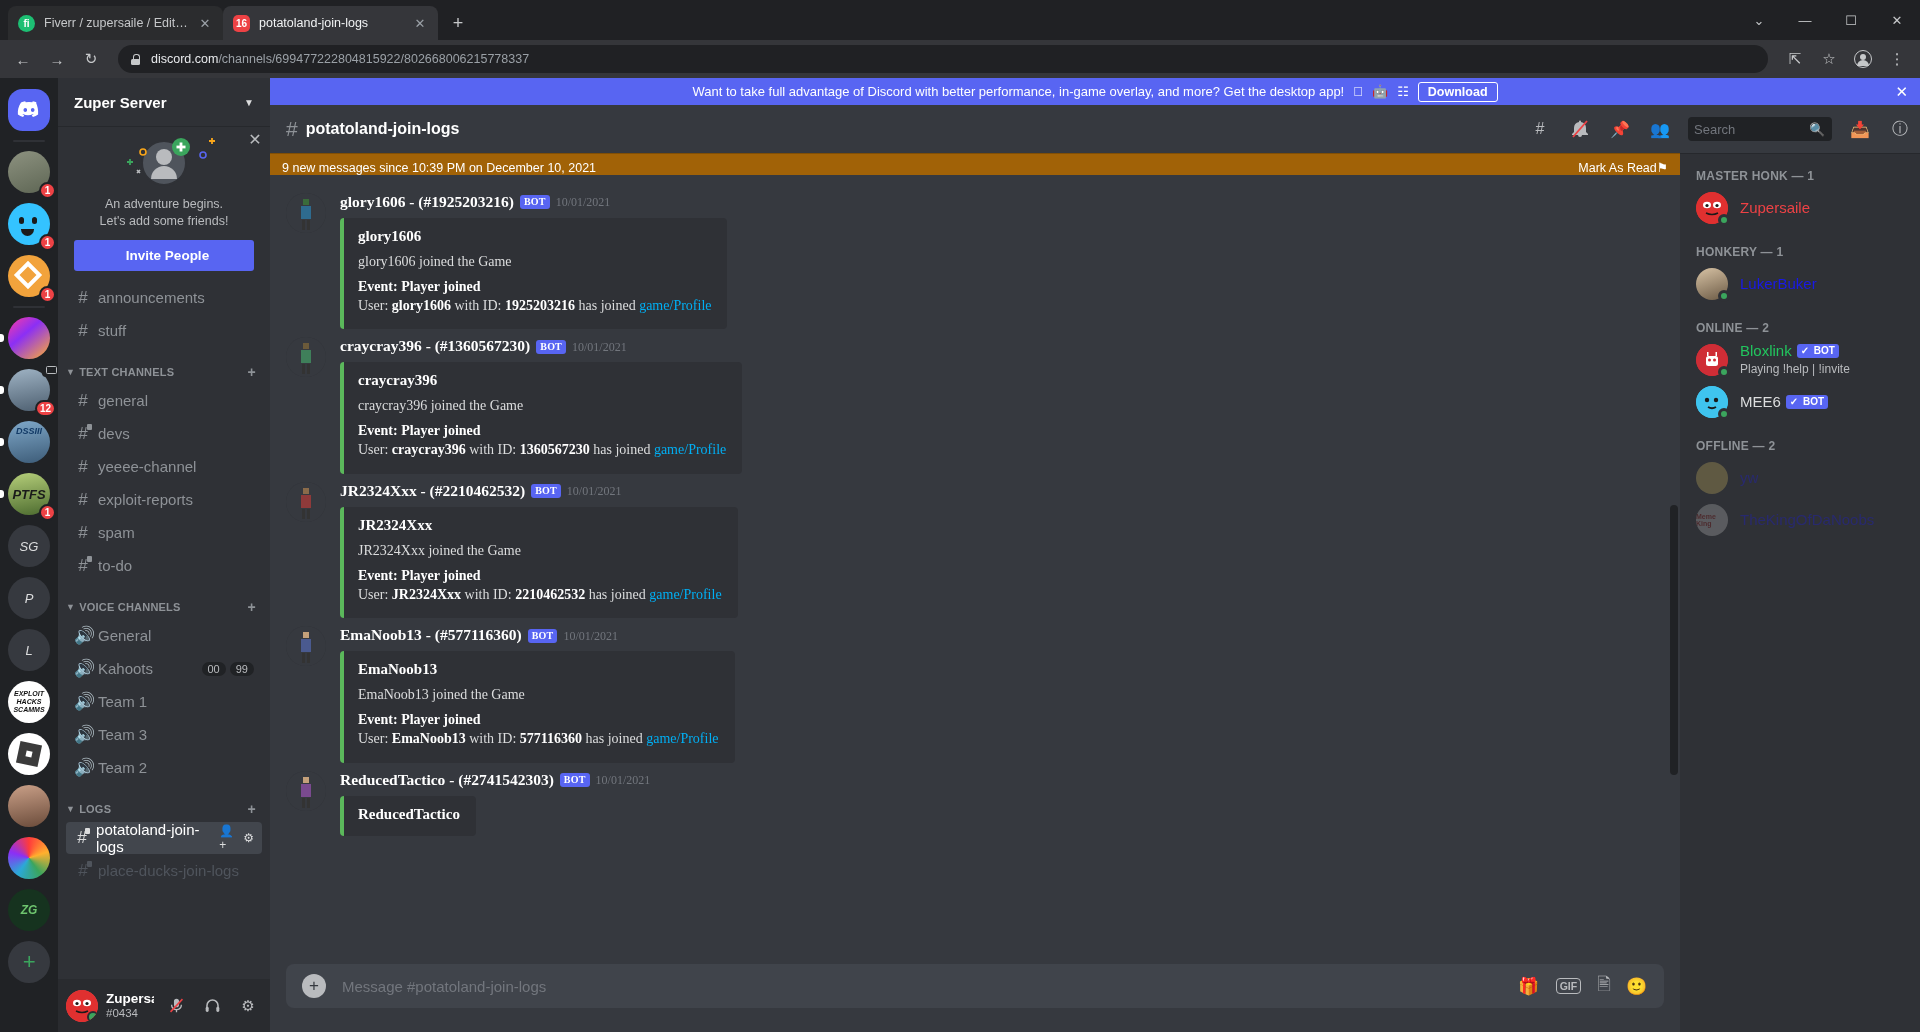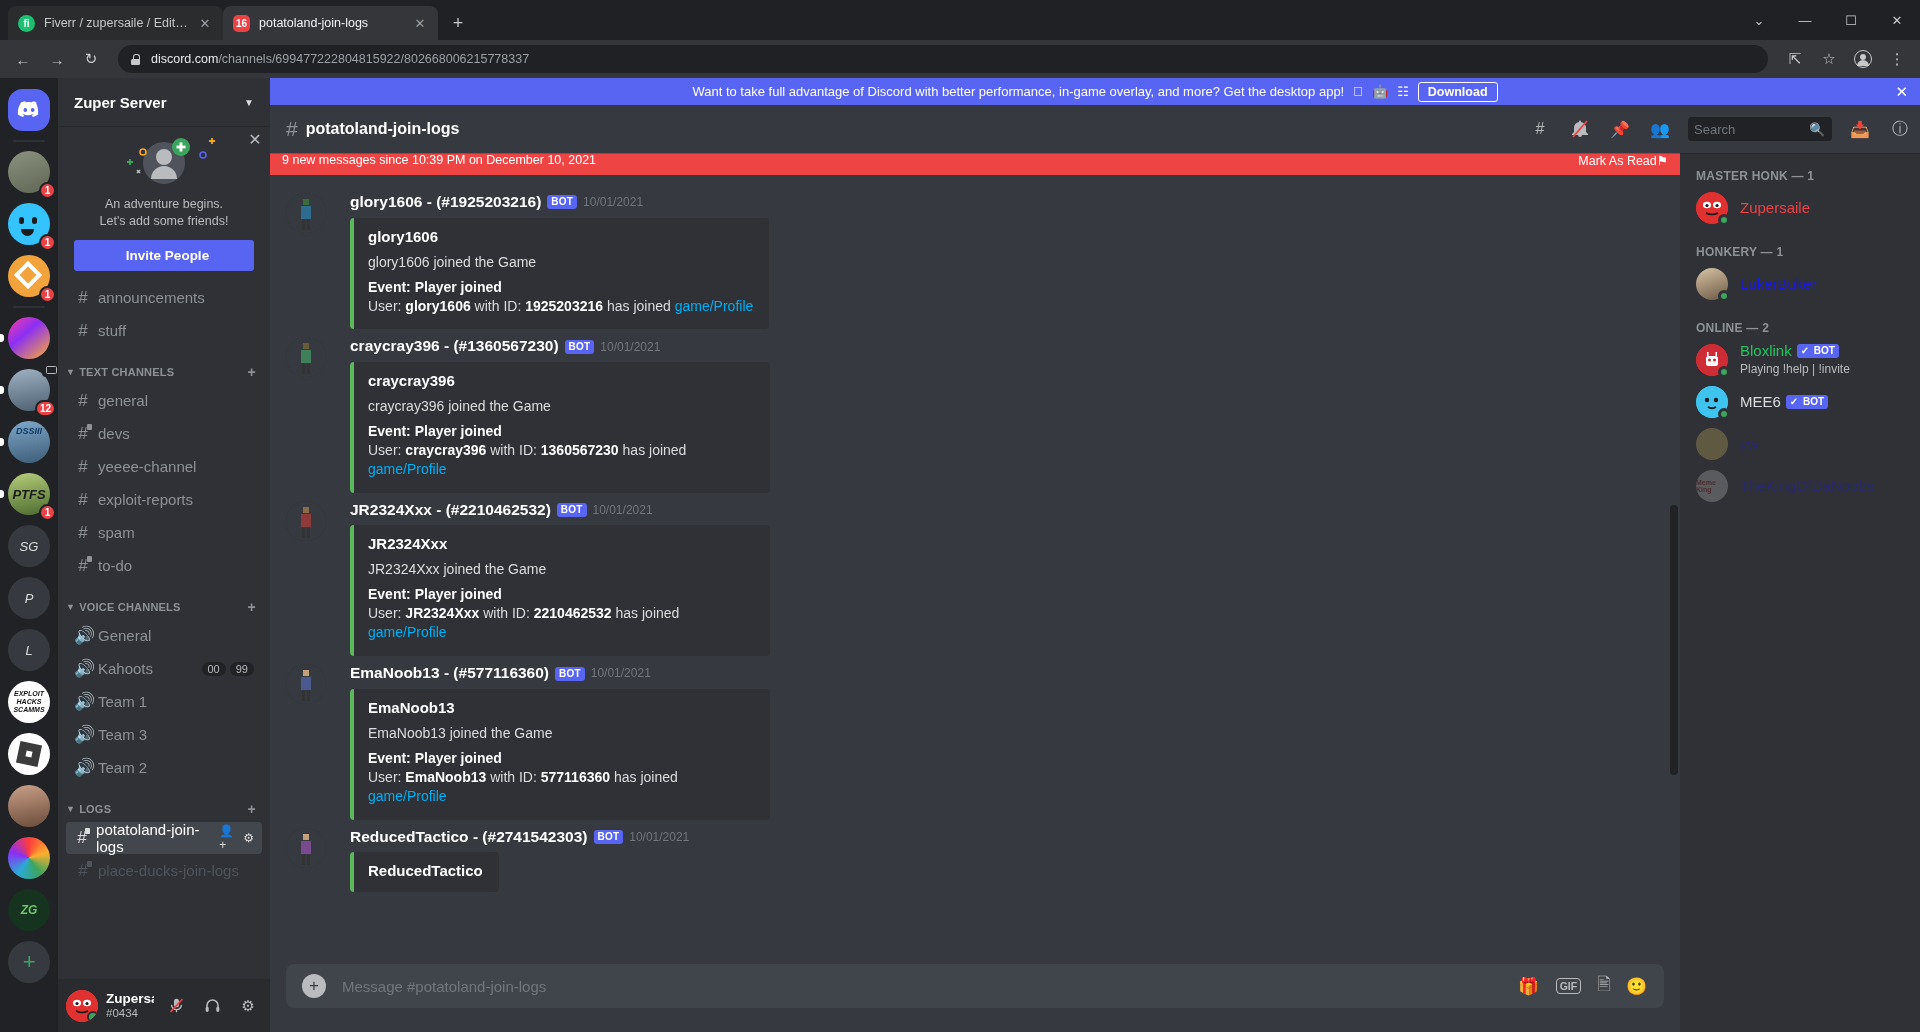--- a/index.html
+++ b/index.html
@@ -136,26 +136,26 @@
   }
   .ch-title { color:#fff; font-weight:bold; font-size:16px;}
   .ch-hash { font-size:21px; color:#8e9297; position:relative; }
   .ch-icons { margin-left:auto; display:flex; align-items:center; gap:16px; color:#b9bbbe;}
   .ch-ic { width:24px;height:24px;display:flex;align-items:center;justify-content:center;}
   .searchbox { width:144px;height:24px;background:#202225;border-radius:4px;display:flex;align-items:center;
     padding:0 6px; color:#72767d; font-size:13px; justify-content:space-between;}
   .body-row { flex:1; display:flex; min-height:0; }
   .msgcol { flex:1; display:flex; flex-direction:column; min-width:0; position:relative;}
   .newbar {
-    height:22px; flex:0 0 22px; background:#ef4444; display:flex;align-items:flex-start;
+    height:22px; flex:0 0 22px; background:#a16207; display:flex;align-items:flex-end;
     padding:0 12px; color:#fff; font-size:12.5px; font-weight:500;
   }
   .newbar .mark { margin-left:auto; display:flex;align-items:center;font-size:12.5px;}
   .msgs { flex:1; overflow:hidden; padding:10px 0 0 0; position:relative;}
-  .msg { display:flex; padding:8px 16px 0 16px; gap:24px; }
+  .msg { display:flex; padding:8px 16px 0 16px; gap:14px;font-family:Liberation Serif, serif; }
   .m-av { width:40px;height:40px;border-radius:50%; flex:0 0 40px; overflow:hidden; background:#2f3136;
     display:flex;align-items:flex-end;justify-content:center;}
   .m-body { flex:1; min-width:0;}
   .m-head { display:flex;align-items:center;gap:6px; line-height:1.2;}
   .m-name { color:#fff; font-size:15.5px; font-weight:600;}
   .botbadge { background:#5865f2; color:#fff; font-size:10px; font-weight:600; border-radius:3px;
     padding:1px 4px; letter-spacing:.02em;}
   .m-time { color:#72767d; font-size:12px;}
   .embed {
     margin-top:6px; background:#2f3136; border-left:4px solid #5bb85b; border-radius:4px;
@@ -730,20 +730,21 @@
               <span class="m-dot"></span>
             </span>
             <span class="m-info">
               <span class="m-nameline">
                 <span class="m-nm" style="color:#dcddde">MEE6</span>
                 <span class="vbot">✓&nbsp;<span>BOT</span></span>
               </span>
             </span>
           </div>
 
+          <div class="m-cat">OFFLINE — 2</div>
           <div class="member offline">
             <span class="m-mav">
               <span class="inner" style="background:#c4ae5e"></span>
             </span>
             <span class="m-info">
               <span class="m-nameline">
                   <span class="m-nm" style="color:#1919e6">yw</span>
                 </span>
             </span>
           </div>

